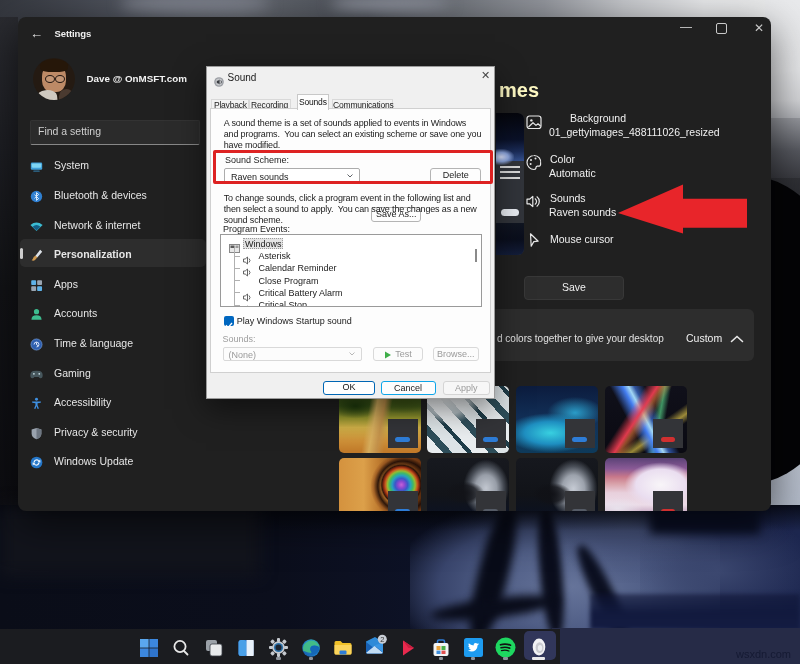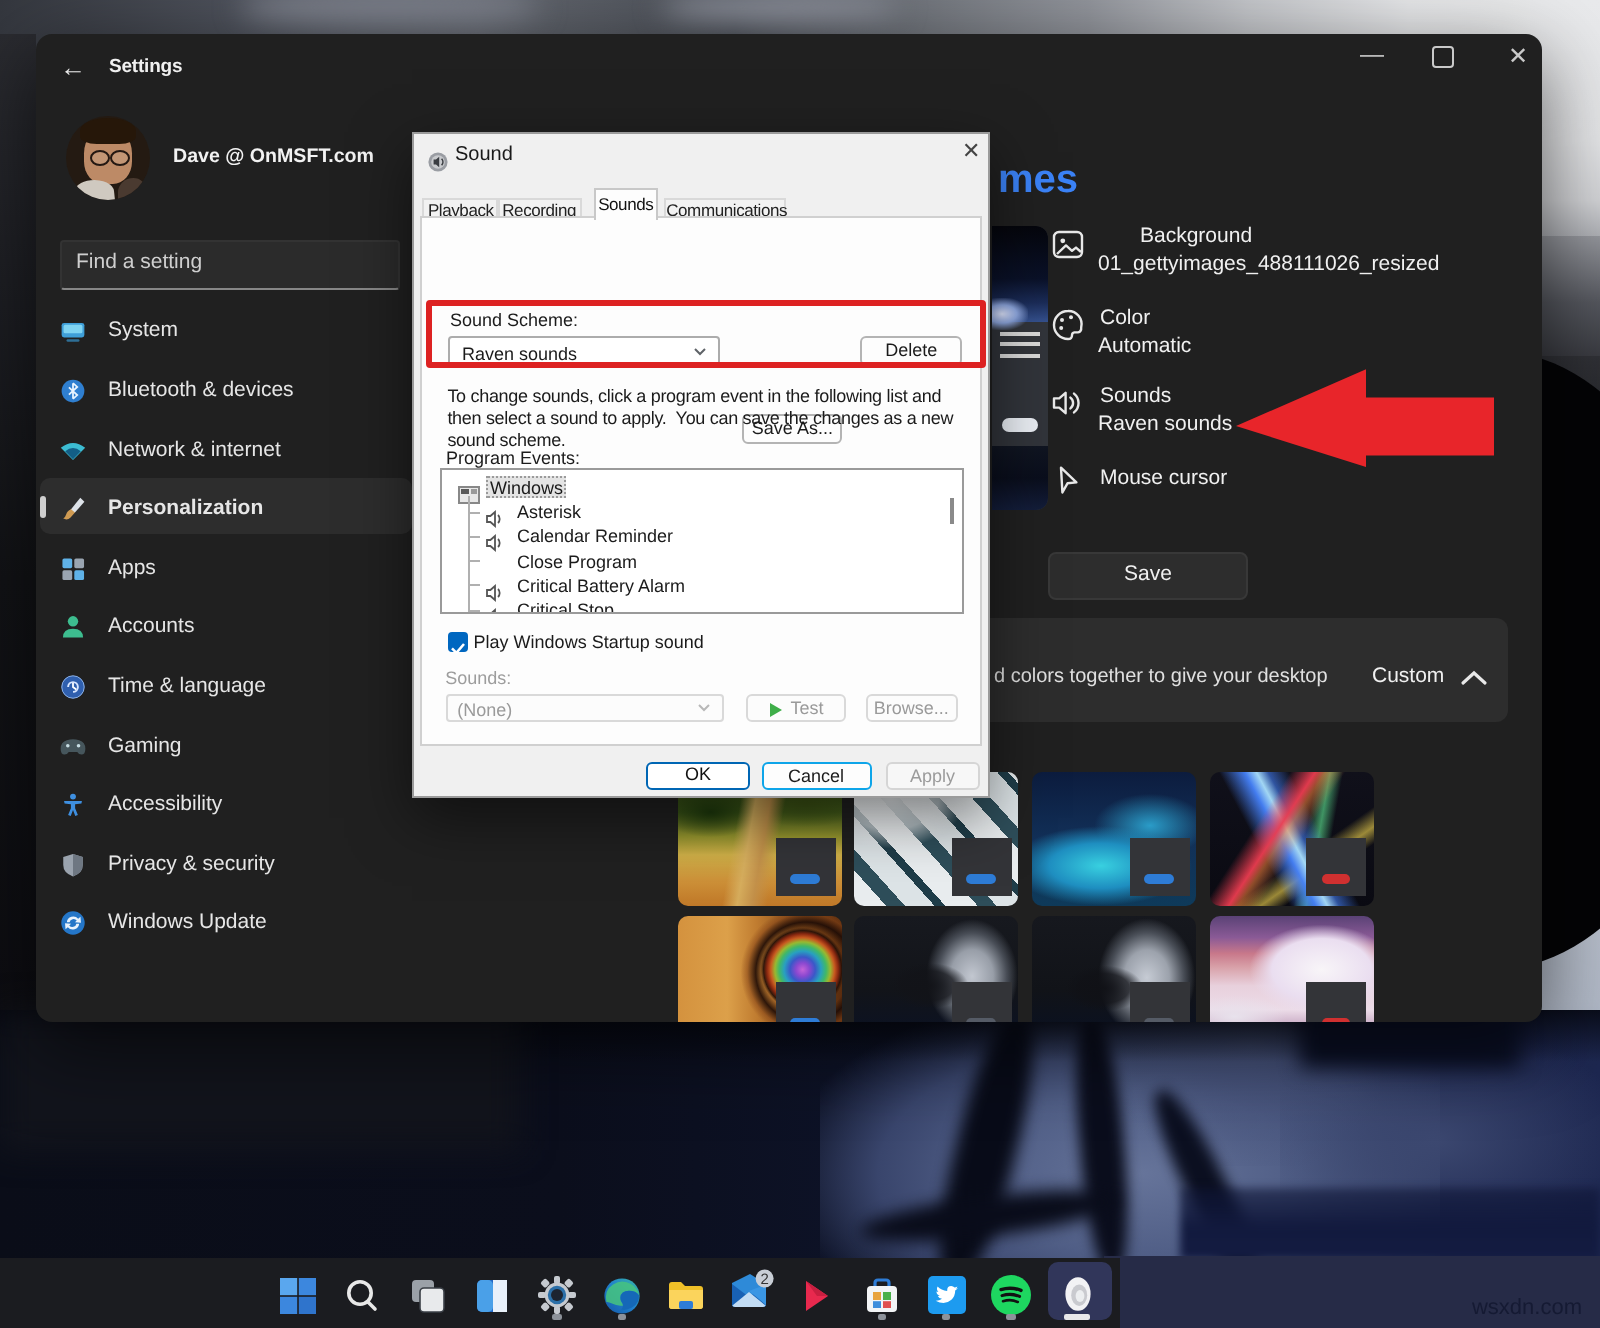--- a/index.html
+++ b/index.html
@@ -131,21 +131,21 @@
   <div class="abs" style="left:36px;top:408.5px;color:#e6e6e6;font-size:10.5px;line-height:13px;">Privacy &amp; security</div>
   <div class="abs" style="left:12px;top:438.0px;width:13px;height:13px;"><svg width="13" height="13" viewBox="0 0 16 16">
           <circle cx="8" cy="8" r="7.2" fill="#2476c8"></circle>
           <path d="M4.2 7.6 A4 4 0 0 1 11.2 5.4 L12.6 4.2 L12.9 7.9 L9.2 7.6 L10.3 6.5 A2.5 2.5 0 0 0 5.9 7.6 Z" fill="#e8f2fc"></path>
           <path d="M11.8 8.4 A4 4 0 0 1 4.8 10.6 L3.4 11.8 L3.1 8.1 L6.8 8.4 L5.7 9.5 A2.5 2.5 0 0 0 10.1 8.4 Z" fill="#e8f2fc"></path>
         </svg></div>
   <div class="abs" style="left:36px;top:438.0px;color:#e6e6e6;font-size:10.5px;line-height:13px;">Windows Update</div>
 
 </div>
 
-  <div class="abs" style="left:481px;top:62px;color:#3b82f6;font-size:20px;font-weight:600;">mes</div>
+  <div class="abs" style="left:481px;top:62px;color:#fef9c3;font-size:20px;font-weight:600;">mes</div>
 
   <div class="abs" style="left:478px;top:96px;width:28px;height:142px;background:#31343a;border-radius:0 6px 6px 0;overflow:hidden;">
     <div class="abs" style="left:0;top:0;width:28px;height:48px;background:linear-gradient(180deg,#05060c 0%,#0a1128 55%,#1b2c58 80%,#35518e 100%);"></div>
     <div class="abs" style="left:-8px;top:36px;width:26px;height:16px;background:radial-gradient(#dfe6ff 0%,#8fa8e0 40%,rgba(20,30,60,0) 75%);"></div>
     <div class="abs" style="left:4px;top:52.5px;width:20px;height:2px;background:#d8d8d8;"></div>
     <div class="abs" style="left:4px;top:58px;width:20px;height:2px;background:#d8d8d8;"></div>
     <div class="abs" style="left:4px;top:63.5px;width:20px;height:2px;background:#d8d8d8;"></div>
     <div class="abs" style="left:5px;top:96px;width:18px;height:7px;background:#e8ecf2;border-radius:3.5px;"></div>
     <div class="abs" style="left:0;top:110px;width:28px;height:32px;background:linear-gradient(180deg,#101521 0%,#0a0e1c 50%,#131d3a 100%);"></div>
   </div>
@@ -328,20 +328,21 @@
         <path d="M2.8 3.8 L4 3.8 L5.6 2.4 L5.6 7.6 L4 6.2 L2.8 6.2 Z" fill="#3a3d42"></path>
         <path d="M6.8 3.4 A2.3 2.3 0 0 1 6.8 6.6" stroke="#3a3d42" fill="none" stroke-width="0.8"></path>
       </svg></div>
   <div class="abs" style="left:20.5px;top:4.5px;color:#1a1a1a;font-size:10px;">Sound</div>
   <div class="abs" style="left:274px;top:2px;color:#444;font-size:11px;">✕</div>
   <div class="abs" style="left:4.4px;top:31.6px;width:36px;height:9px;background:#f2f2f2;border:1px solid #d9d9d9;border-bottom:none;color:#222;font-size:8.5px;letter-spacing:-0.2px;text-align:center;line-height:9px;padding-top:1px;">Playback</div>
   <div class="abs" style="left:41.6px;top:31.6px;width:40px;height:9px;background:#f2f2f2;border:1px solid #d9d9d9;border-bottom:none;color:#222;font-size:8.5px;letter-spacing:-0.2px;text-align:center;line-height:9px;padding-top:1px;">Recording</div>
   <div class="abs" style="left:89.9px;top:26.5px;width:30px;height:14.5px;background:#fdfdfd;border:1px solid #c8c8c8;border-bottom:none;color:#111;font-size:8.5px;letter-spacing:-0.2px;text-align:center;line-height:13px;padding-top:1px;z-index:3;">Sounds</div>
   <div class="abs" style="left:125.1px;top:31.6px;width:59px;height:9px;background:#f2f2f2;border:1px solid #d9d9d9;border-bottom:none;color:#222;font-size:8.5px;letter-spacing:-0.2px;line-height:9px;padding-top:1px;">Communications</div>
   <div class="abs" style="left:3px;top:40.6px;width:281px;height:265px;background:#fdfdfd;border:1px solid #d0d0d0;box-sizing:border-box;z-index:2;"></div>
+  <div class="abs" style="left:16.7px;top:51px;width:258px;color:#1b1b1b;font-size:9px;line-height:11px;letter-spacing:-0.15px;z-index:4;">A sound theme is a set of sounds applied to events in Windows and programs.&nbsp; You can select an existing scheme or save one you have modified.</div>
   <div class="abs" style="left:18px;top:87.5px;color:#1b1b1b;font-size:9px;z-index:4;">Sound Scheme:</div>
   <div class="abs" style="left:17px;top:101.4px;width:136px;height:15px;background:#fff;border:1px solid #acacac;border-radius:2px;box-sizing:border-box;z-index:4;">
       <span style="position:absolute;left:6px;top:2.5px;color:#1b1b1b;font-size:9px;">Raven sounds</span>
       <svg style="position:absolute;right:6px;top:5px;" width="6" height="4" viewBox="0 0 6 4">
         <path d="M0.5 0.5 L3 3 L5.5 0.5" stroke="#5f6368" fill="none" stroke-width="1"></path>
       </svg>
     </div>
   <div class="abs" style="left:164.2px;top:101.4px;width:50px;height:15px;background:#fdfdfd;border:1px solid #b4b4b4;border-radius:3px;box-sizing:border-box;color:#1b1b1b;font-size:9px;text-align:center;line-height:13px;z-index:4;margin-top:39px;">Save As...</div>
   <div class="abs" style="left:223.2px;top:101.4px;width:51px;height:15px;background:#fdfdfd;border:1px solid #b4b4b4;border-radius:3px;box-sizing:border-box;color:#1b1b1b;font-size:9px;text-align:center;line-height:13px;z-index:4;">Delete</div>
   <div class="abs" style="left:16.7px;top:125.8px;width:262px;color:#1b1b1b;font-size:9px;line-height:11px;letter-spacing:-0.15px;z-index:4;">To change sounds, click a program event in the following list and then select a sound to apply.&nbsp; You can save the changes as a new sound scheme.</div>

